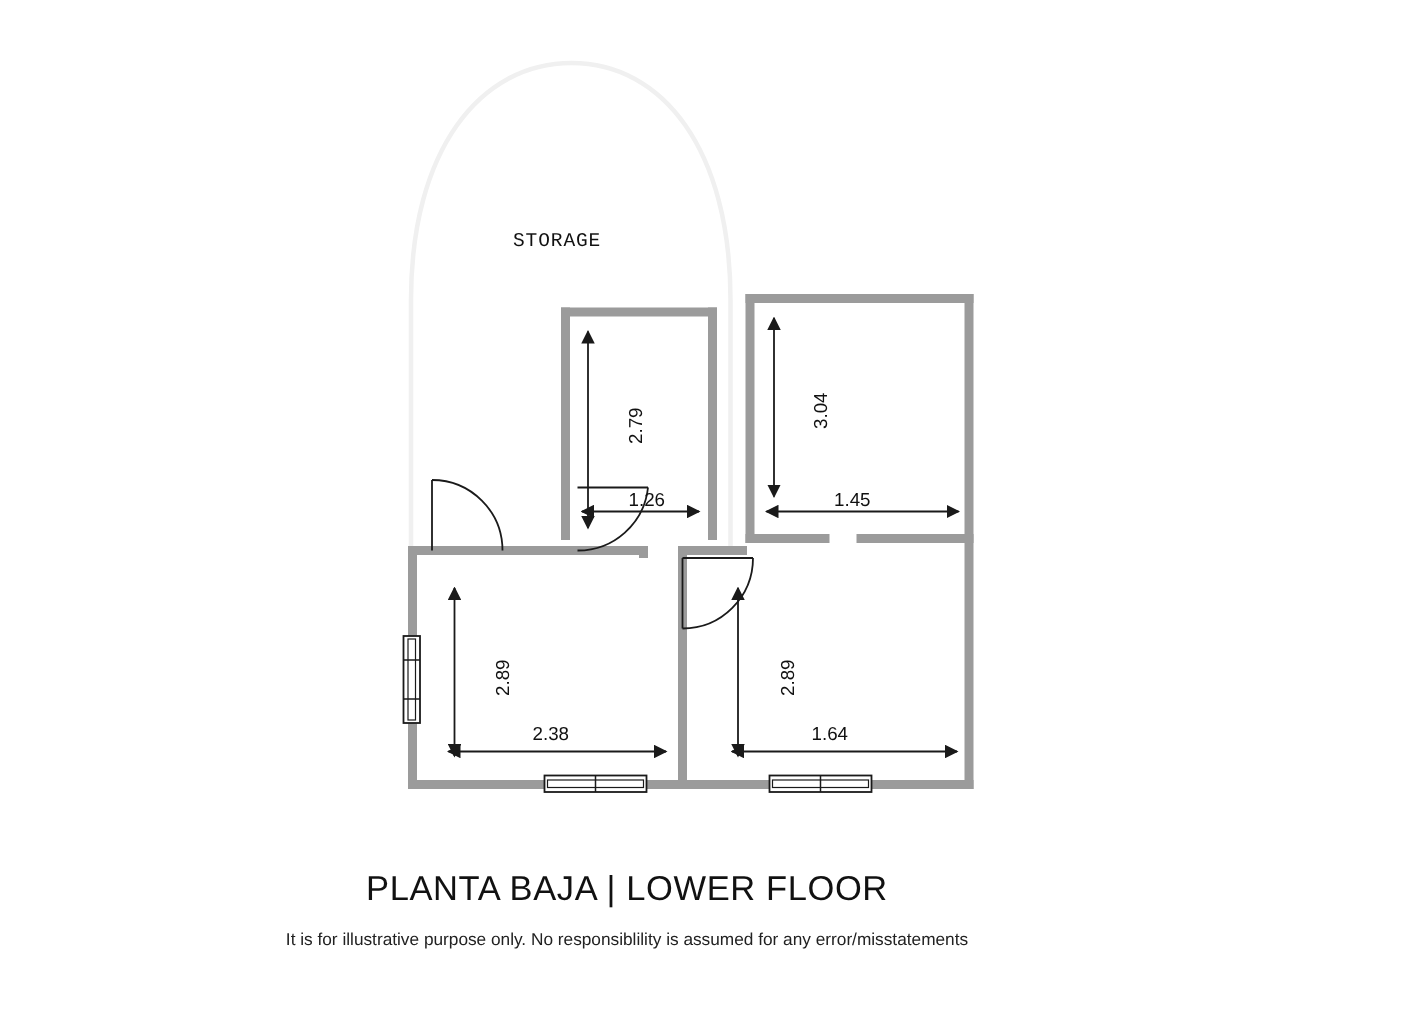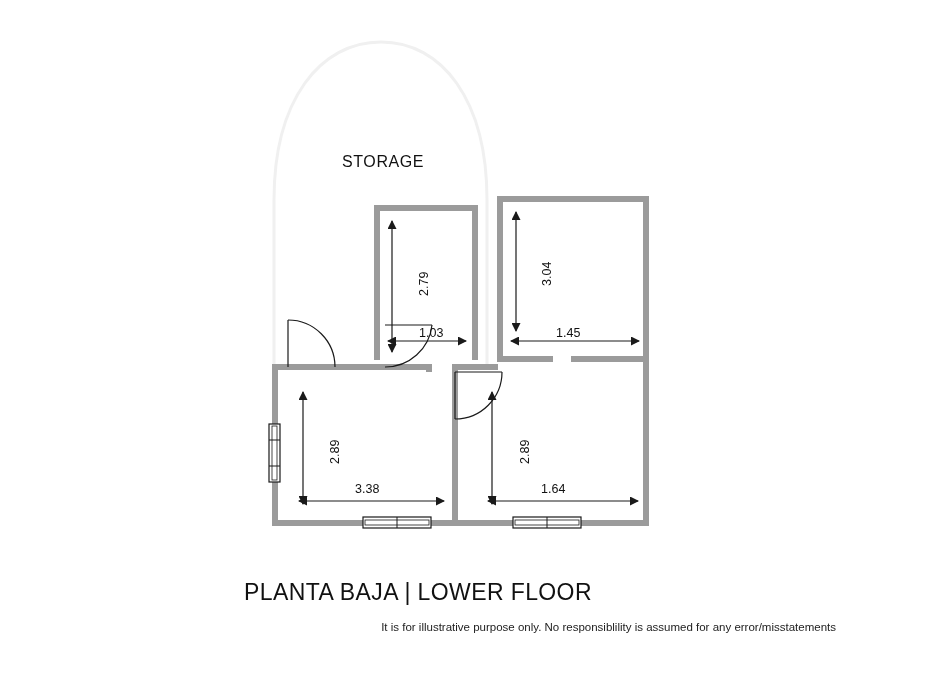--- a/index.html
+++ b/index.html
@@ -42,38 +42,38 @@
     color: #111111;
     font-weight: 400;
     margin: 0;
     line-height: 28px;
   }
   .plan-disclaimer {
     font-size: 11.5px;
     color: #222222;
     margin: 14px 0 0 0;
     line-height: 14px;
-    text-align: right;
   }
   .dim-label {
     position: absolute;
     font-size: 12.5px;
     color: #111111;
     white-space: nowrap;
   }
   .dim-label.vertical {
     transform: rotate(-90deg);
     transform-origin: left top;
   }
   .room-label {
     position: absolute;
-    font-size: 16px;
+    font-size: 13px;
     color: #111111;
     letter-spacing: 0.6px;
     white-space: nowrap;
+    font-family: Liberation Mono, monospace;
   }
 </style>
 </head>
 <body>
 
 <div id="floorplan-root">
 
   <svg class="plan-svg" viewBox="0 0 948 682">
     <defs>
       <marker id="arrowEnd" markerWidth="9" markerHeight="9" refX="8" refY="4.5" orient="auto" markerUnits="userSpaceOnUse">
@@ -156,29 +156,29 @@
       <line x1="299" y1="501" x2="444" y2="501" marker-start="url(#arrowStart)" marker-end="url(#arrowEnd)"></line>
       <line x1="492" y1="392" x2="492" y2="504" marker-start="url(#arrowStart)" marker-end="url(#arrowEnd)"></line>
       <line x1="488" y1="501" x2="638" y2="501" marker-start="url(#arrowStart)" marker-end="url(#arrowEnd)"></line>
     </g>
   </svg>
 
   <div class="room-label" style="left:342px; top:153px;">STORAGE</div>
 
   <div class="dim-label vertical" style="left:417px; top:296px;">2.79</div>
 
-  <div class="dim-label" style="left:419px; top:326px;">1.03</div>
+  <div class="dim-label" style="left:419px; top:326px;">1.26</div>
 
   <div class="dim-label vertical" style="left:540px; top:286px;">3.04</div>
 
   <div class="dim-label" style="left:556px; top:326px;">1.45</div>
 
   <div class="dim-label vertical" style="left:328px; top:464px;">2.89</div>
 
-  <div class="dim-label" style="left:355px; top:482px;">3.38</div>
+  <div class="dim-label" style="left:355px; top:482px;">2.38</div>
 
   <div class="dim-label vertical" style="left:518px; top:464px;">2.89</div>
 
   <div class="dim-label" style="left:541px; top:482px;">1.64</div>
 
   <div class="caption-block">
     <p class="plan-title">PLANTA BAJA | LOWER FLOOR</p>
     <p class="plan-disclaimer">It is for illustrative purpose only. No responsiblility is assumed for any error/misstatements</p>
   </div>
 

